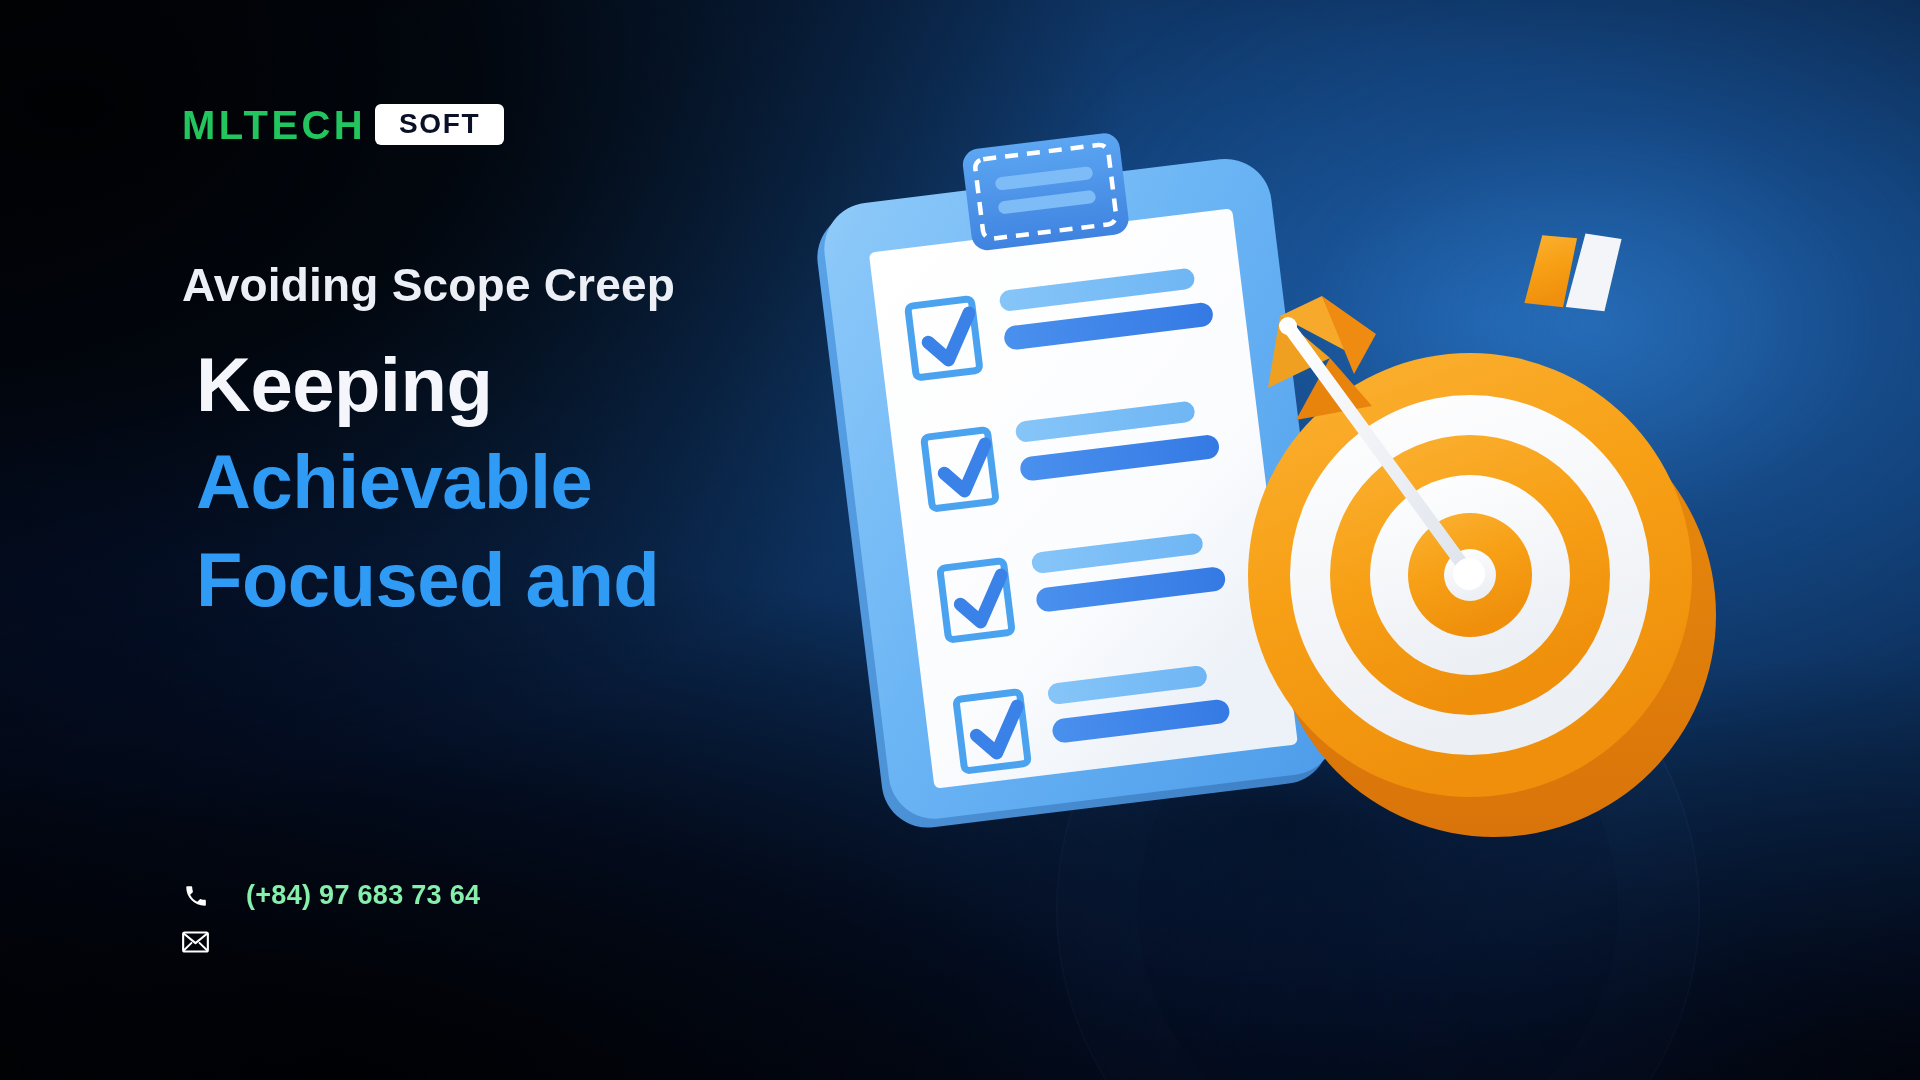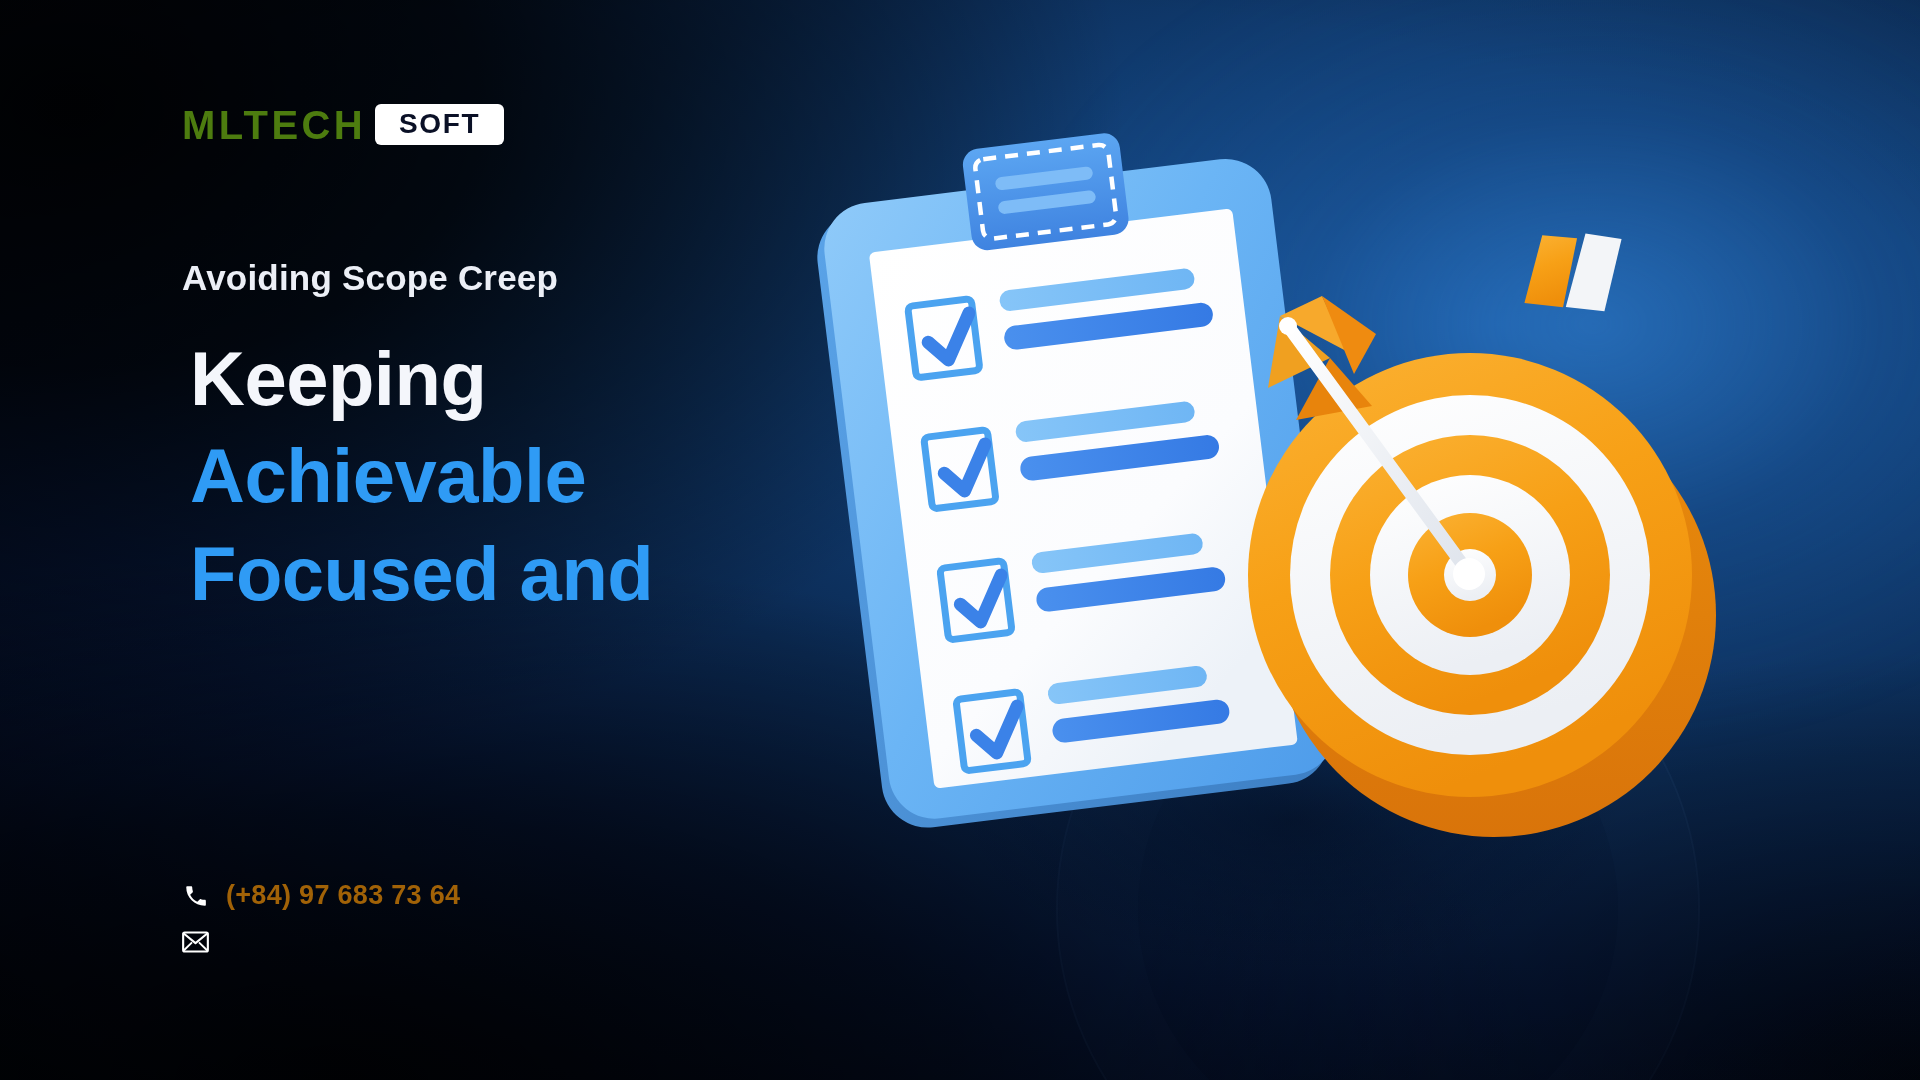--- a/index.html
+++ b/index.html
@@ -65,21 +65,21 @@
   
   .logo {
     position: absolute;
     left: 182px;
     top: 104px;
     display: flex;
     align-items: center;
     gap: 9px;
   }
   .logo-word {
-    color: #4d7c0f;
+    color: #22c55e;
     font-size: 40px;
     font-weight: 700;
     letter-spacing: 3.4px;
     line-height: 1;
     font-stretch: condensed;
     font-family: "Liberation Sans Narrow", "Liberation Sans", sans-serif;
   }
   .logo-badge {
     background: #ffffff;
     color: #0a1026;
@@ -91,30 +91,30 @@
     border-radius: 6px;
     font-family: "Liberation Sans Narrow", "Liberation Sans", sans-serif;
   }
 
   
   .eyebrow {
     position: absolute;
     left: 182px;
     top: 258px;
     color: #eceff6;
-    font-size: 35px;
+    font-size: 46px;
     font-weight: 700;
     letter-spacing: 0.2px;
     white-space: nowrap;
   }
   .headline {
     position: absolute;
     left: 178px;
     top: 318px;
-    margin: 12px;
+    margin: 18px;
     padding: 0;
     list-style: none;
   }
   .headline li {
     font-size: 76px;
     font-weight: 700;
     line-height: 1.28;
     letter-spacing: -0.5px;
     white-space: nowrap;
   }
@@ -138,25 +138,26 @@
   .contact-ico {
     width: 27px;
     height: 27px;
     flex: 0 0 27px;
     display: flex;
     align-items: center;
     justify-content: center;
   }
   .contact-ico svg { display: block; }
   .contact-text {
-    color: #a16207;
+    color: #86efac;
     font-size: 27px;
     font-weight: 700;
     letter-spacing: 0.3px;
     white-space: nowrap;
+    margin-left: 20px;
   }
 
   
   .art {
     position: absolute;
     left: 860px;
     top: 120px;
     width: 880px;
     height: 850px;
   }

